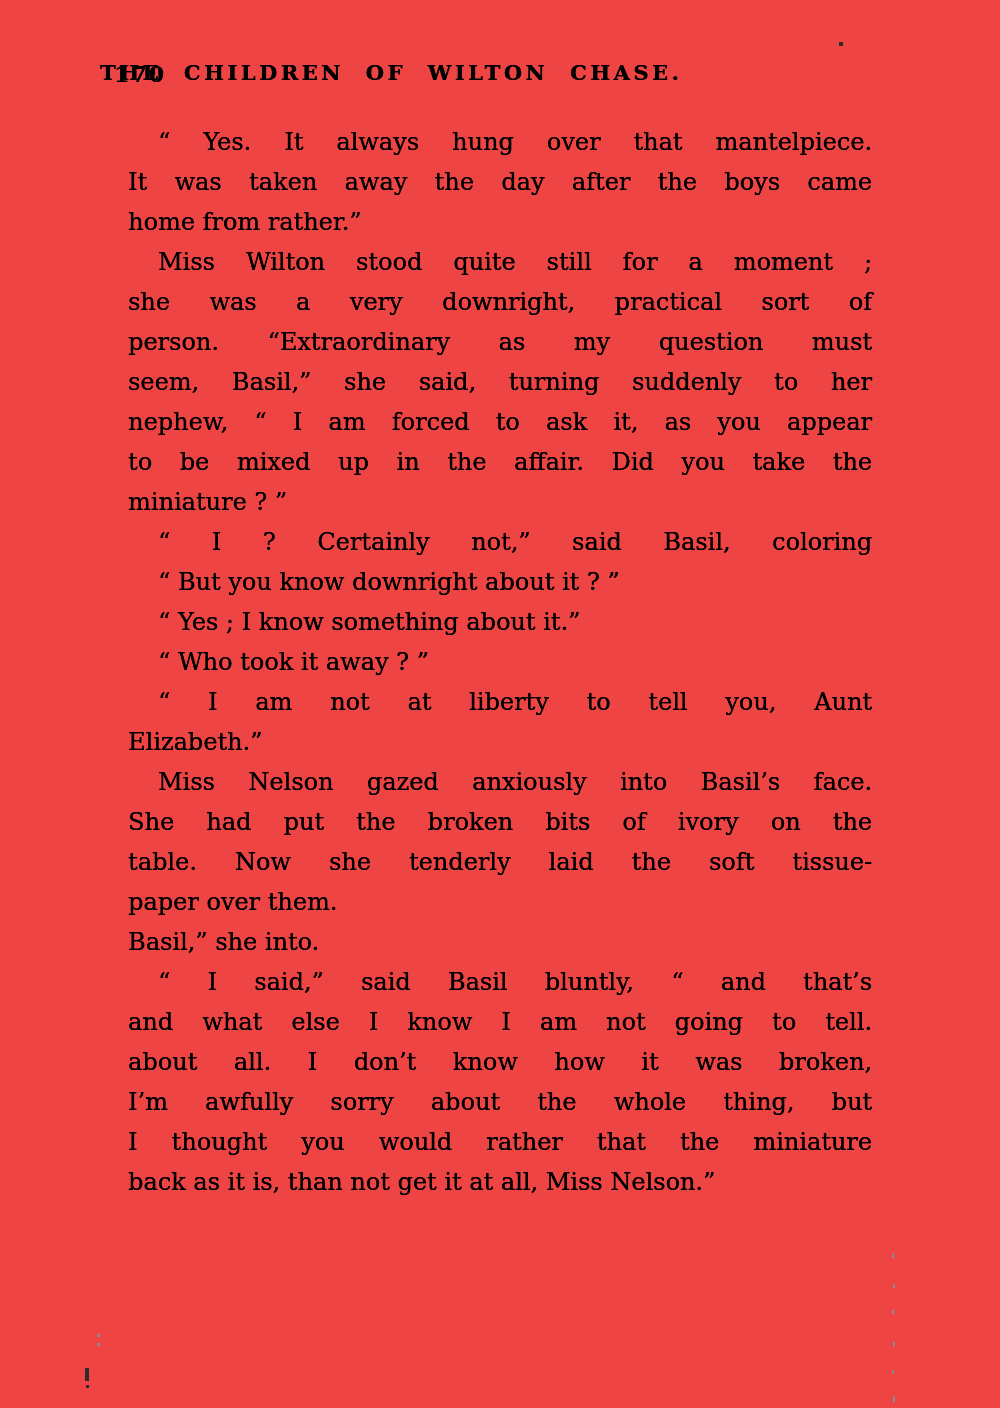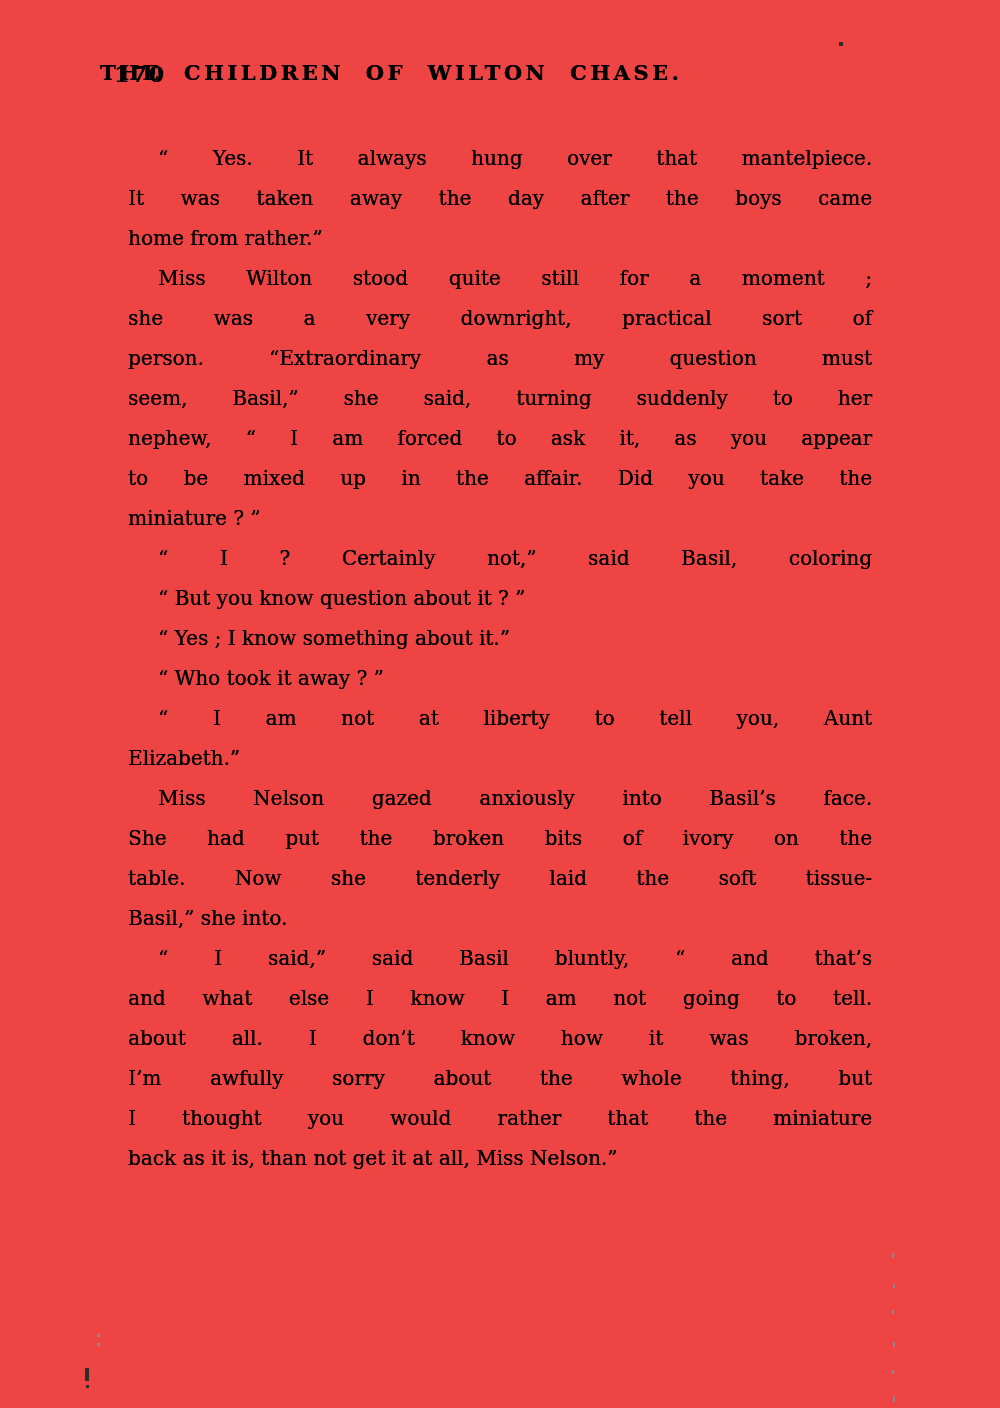--- a/index.html
+++ b/index.html
@@ -49,23 +49,22 @@
     letter-spacing: 3.5px;
     word-spacing: 11px;
     white-space: nowrap;
   }
 
   .content {
     position: absolute;
     left: 128px;
     top: 122px;
     width: 744px;
-    font-size: 20px;
+    font-size: 24px;
     line-height: 40px;
-    margin-top: 16px;
   }
   .content p {
     margin: 0;
     padding: 0;
   }
   .line {
     text-align: justify;
     text-align-last: justify;
     min-height: 40px;
   }
@@ -114,21 +113,21 @@
         <div class="line last">miniature ? ”</div>
       <p></p>
 
       <p>
         </p>
         <div class="line first">“ I ? Certainly not,” said Basil, coloring</div>
       <p></p>
 
       <p>
         </p>
-        <div class="line first last">“ But you know question about it ? ”</div>
+        <div class="line first last">“ But you know downright about it ? ”</div>
       <p></p>
 
       <p>
         </p>
         <div class="line first last">“ Yes ; I know something about it.”</div>
       <p></p>
 
       <p>
         </p>
         <div class="line first last">“ Who took it away ? ”</div>
@@ -138,20 +137,21 @@
         </p>
         <div class="line first">“ I am not at liberty to tell you, Aunt</div>
         <div class="line last">Elizabeth.”</div>
       <p></p>
 
       <p>
         </p>
         <div class="line first">Miss Nelson gazed anxiously into Basil’s face.</div>
         <div class="line">She had put the broken bits of ivory on the</div>
         <div class="line">table. Now she tenderly laid the soft tissue-</div>
+        <div class="line last">paper over them.</div>
       <p></p>
 
       <p>
         </p>
         <div class="line last">Basil,” she into.</div>
       <p></p>
 
       <p>
         </p>
         <div class="line first">“ I said,” said Basil bluntly, “ and that’s</div>

